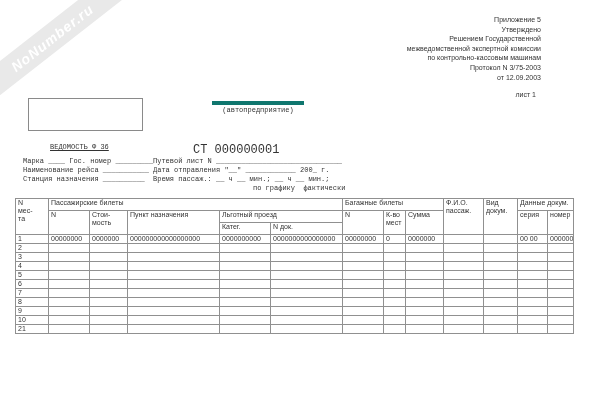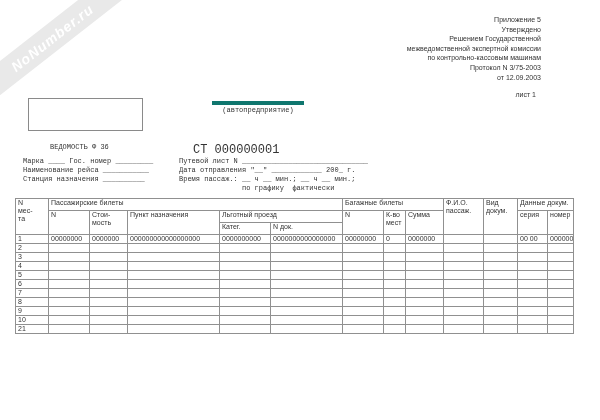--- a/index.html
+++ b/index.html
@@ -18,26 +18,26 @@
   #approval{position:absolute;top:15px;right:59px;text-align:right;font-size:7px;line-height:9.6px;color:#333;}
   #sheet{margin-top:9px;padding-right:5px;}
 
   
   #stamp-box{position:absolute;left:28px;top:98px;width:113px;height:31px;border:1px solid #8a8a8a;}
   #enterprise-sign{position:absolute;left:212px;top:101px;width:92px;border-top:4px solid #0f766e;
                    text-align:center;font-size:7px;padding-top:1px;color:#333;}
   #drivers{position:absolute;left:145px;top:119px;font-size:7px;color:#333;}
 
   
-  #form-title{position:absolute;left:50px;top:143px;font-size:7px;color:#333;}
+  #form-title{position:absolute;left:50px;top:143px;font-size:7px;color:#333;text-decoration:underline;}
   #st-number{position:absolute;left:193px;top:143px;font-size:12px;color:#333;}
   #form-block{position:absolute;left:23px;top:157px;font-size:7px;line-height:9px;color:#333;}
-  .frow .fl{display:inline-block;width:156px;white-space:pre;}
+  .frow .fl{display:inline-block;width:130px;white-space:pre;}
   .frow .fr{white-space:pre;}
-  #schedule-note{position:absolute;left:242px;top:184px;font-size:7px;color:#333;white-space:pre;}
+  #schedule-note{position:absolute;left:253px;top:184px;font-size:7px;color:#333;white-space:pre;}
 
   
   #ticket-table{position:absolute;left:15px;top:198px;border-collapse:collapse;table-layout:fixed;
                 width:558px;font-size:7px;color:#333;}
   #ticket-table th,#ticket-table td{border:1px solid #909090;padding:0 2px;vertical-align:top;
                 font-weight:normal;text-align:left;overflow:hidden;}
   #ticket-table th{line-height:8px;height:11px;white-space:pre-line;}
   #ticket-table td{height:8px;line-height:8px;white-space:nowrap;}
 </style>
 </head>

